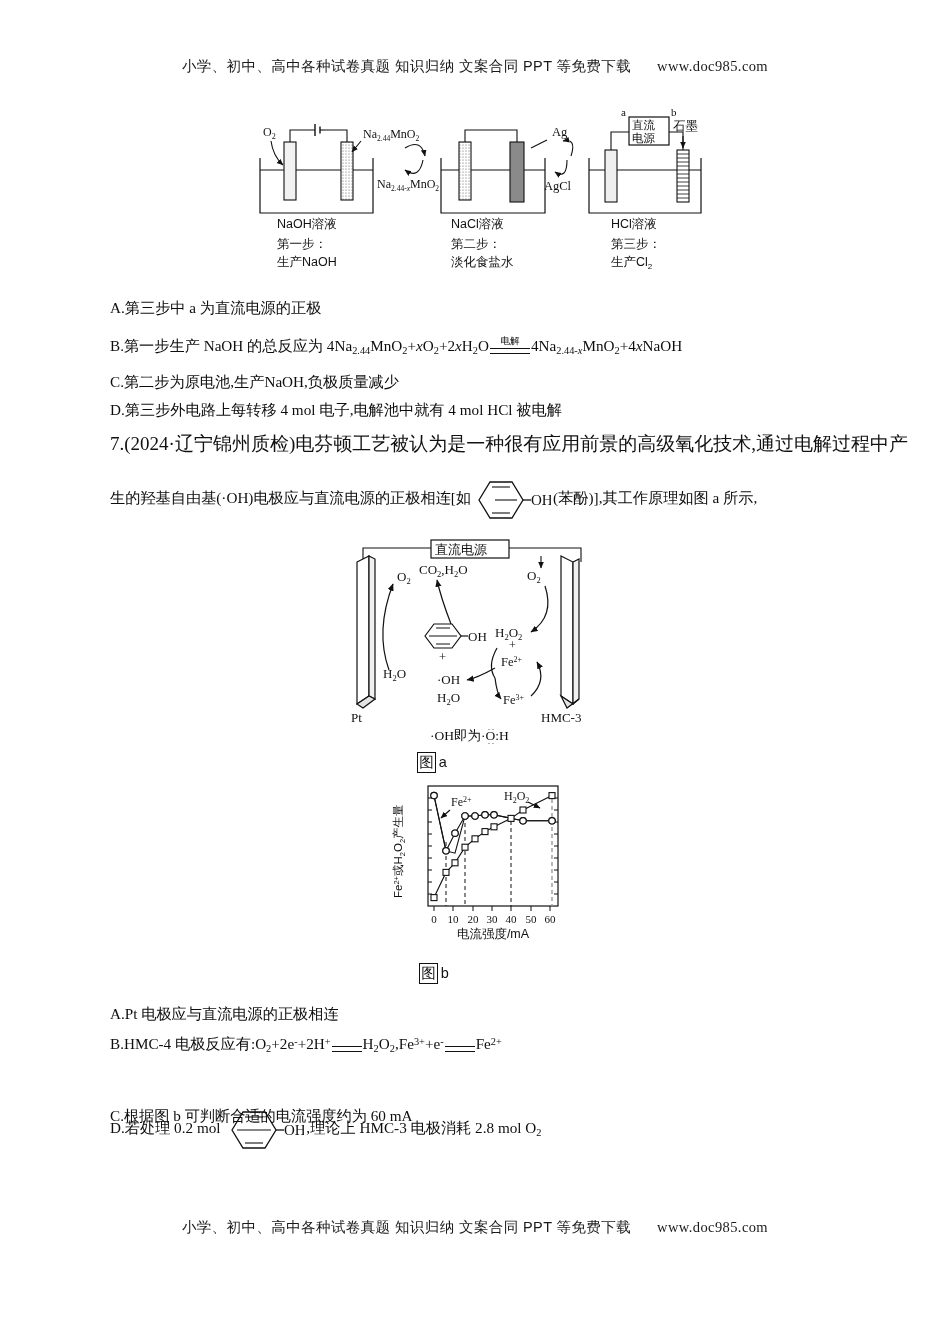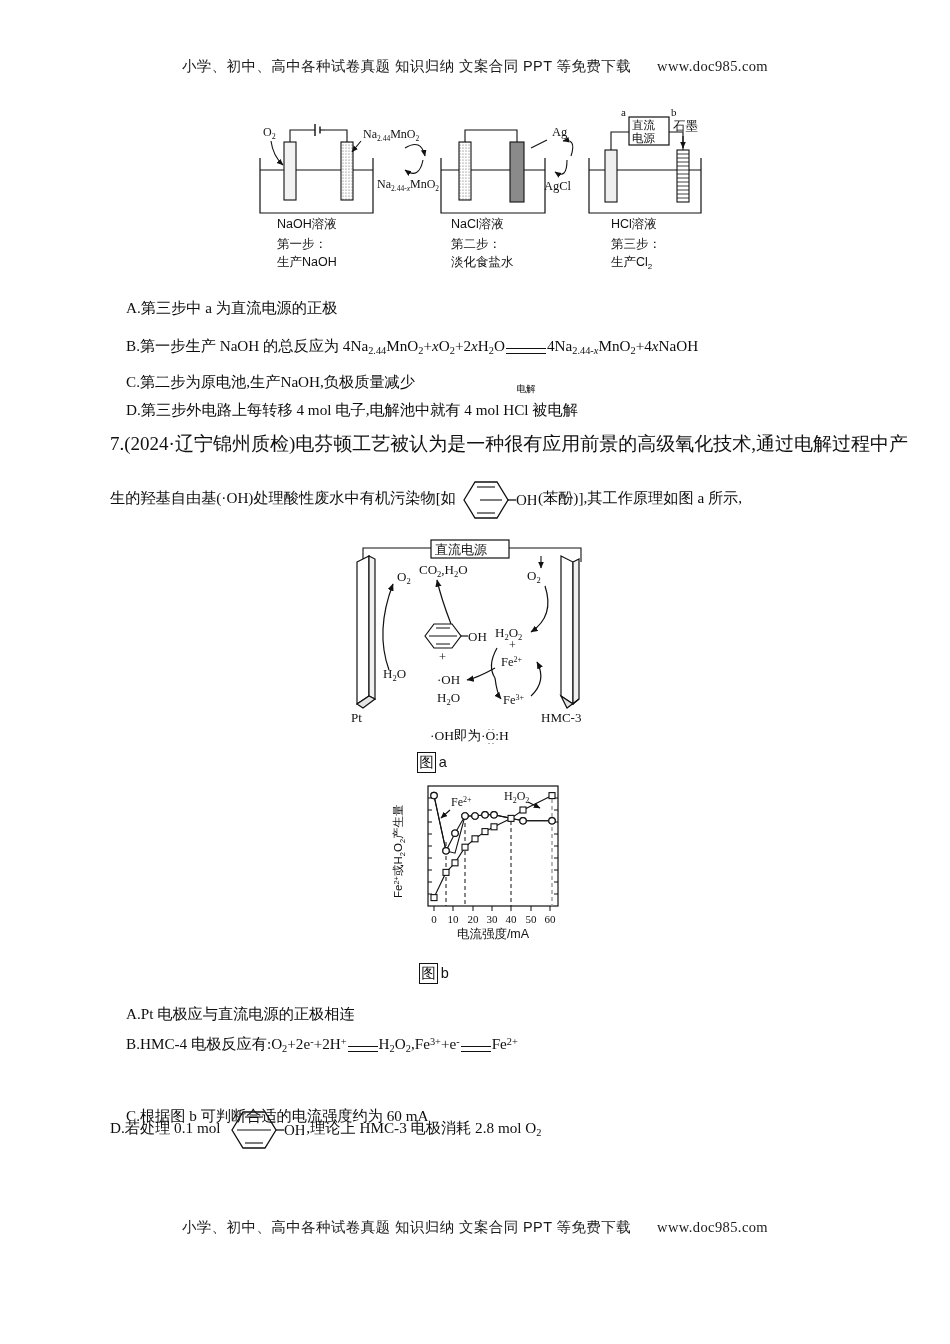--- a/index.html
+++ b/index.html
@@ -17,38 +17,37 @@
     font-size:14.5px;color:#1a1a1a;letter-spacing:.4px;white-space:nowrap;
   }
   .wm-top{top:57px;}
   .wm-bot{top:1218px;}
   .wm .url{font-family:"Liberation Serif",serif;margin-left:26px;}
 
   .body-text{
     position:absolute;font-size:15.2px;line-height:1.5;
     color:#0d0d0d;white-space:nowrap;
   }
-  .opt{left:126px;}
+  .opt{left:110px;}
   sub{font-size:.68em;vertical-align:-.28em;}
   sup{font-size:.68em;vertical-align:.42em;}
   .it{font-style:italic;}
 
   .eqarrow{
     display:inline-block;position:relative;width:40px;height:1em;
     vertical-align:middle;margin:0 1px;
   }
   .eqarrow .bars{
     position:absolute;left:0;right:0;top:.52em;height:4px;
     border-top:1.3px solid #111;border-bottom:1.3px solid #111;
   }
   .eqarrow .cap{
     position:absolute;left:50%;transform:translateX(-50%);
     top:-.62em;font-size:9.5px;white-space:nowrap;
     font-family:"Liberation Sans",sans-serif;
-    margin-top:48px;
   }
   .eqshort{width:30px;}
 
   .q7stem{position:absolute;left:110px;font-size:19px;}
   .q7stem .ln{white-space:nowrap;}
 
   .phenol-inline{display:inline-block;vertical-align:middle;margin:0 2px;}
 
   .fig-cap{
     position:absolute;text-align:center;font-size:14.5px;
@@ -175,21 +174,21 @@
   </div>
 
   <div class="body-text opt" style="top:371px;">C.第二步为原电池,生产NaOH,负极质量减少</div>
   <div class="body-text opt" style="top:399px;">D.第三步外电路上每转移 4 mol 电子,电解池中就有 4 mol HCl 被电解</div>
 
   <div class="q7stem" style="top:431px;">
     <div class="ln"><span>7.</span><span>(2024·辽宁锦州质检)</span><span>电芬顿工艺被认为是一种很有应用前景的高级氧化技术,通过电解过程中产</span></div>
   </div>
 
   <div class="body-text" style="left:110px;top:478px;">
-    <span>生的羟基自由基(·OH)处理酸性废水中有机污染物[如</span><span class="phenol-inline">
+    <span>生的羟基自由基(·OH)电极应与直流电源的正极相连[如</span><span class="phenol-inline">
       <svg width="78" height="44" viewBox="0 0 78 44">
         <polygon points="6,22 17,4 39,4 50,22 39,40 17,40" fill="none" stroke="#111" stroke-width="1.3"></polygon>
         <line x1="19" y1="9" x2="37" y2="9" stroke="#111" stroke-width="1.1"></line>
         <line x1="44" y1="22" x2="22" y2="22" stroke="#111" stroke-width="1.1" transform="translate(0,0)"></line>
         <line x1="19" y1="35" x2="37" y2="35" stroke="#111" stroke-width="1.1"></line>
         <line x1="50" y1="22" x2="58" y2="22" stroke="#111" stroke-width="1.3"></line>
         <text x="58" y="27" font-size="15">OH</text>
       </svg>
     </span><span>(苯酚)],其工作原理如图 a 所示,</span>
   </div>
@@ -375,21 +374,21 @@
 
   <div class="body-text opt" style="top:1003px;">A.Pt 电极应与直流电源的正极相连</div>
 
   <div class="body-text opt" style="top:1033px;">
     <span>B.HMC-4 电极反应有:</span>O<sub>2</sub>+2e<sup>-</sup>+2H<sup>+</sup><span class="eqarrow eqshort"><span class="bars"></span></span>H<sub>2</sub>O<sub>2</sub>,Fe<sup>3+</sup>+e<sup>-</sup><span class="eqarrow eqshort"><span class="bars"></span></span>Fe<sup>2+</sup>
   </div>
 
   <div class="body-text opt" style="top:1065px;margin-top:40px;">C.根据图 b 可判断合适的电流强度约为 60 mA</div>
 
   <div class="body-text" style="left:110px;top:1108px;">
-    <span>D.若处理 0.1 mol</span>&nbsp;<span class="phenol-inline">
+    <span>D.若处理 0.2 mol</span>&nbsp;<span class="phenol-inline">
       <svg width="78" height="44" viewBox="0 0 78 44">
         <polygon points="6,22 17,4 39,4 50,22 39,40 17,40" fill="none" stroke="#111" stroke-width="1.3"></polygon>
         <line x1="19" y1="9" x2="37" y2="9" stroke="#111" stroke-width="1.1"></line>
         <line x1="11" y1="22" x2="45" y2="22" stroke="#111" stroke-width="1.1"></line>
         <line x1="19" y1="35" x2="37" y2="35" stroke="#111" stroke-width="1.1"></line>
         <line x1="50" y1="22" x2="58" y2="22" stroke="#111" stroke-width="1.3"></line>
         <text x="58" y="27" font-size="15">OH</text>
       </svg>
     </span><span>,理论上 HMC-3 电极消耗 2.8 mol O</span><sub>2</sub>
   </div>

